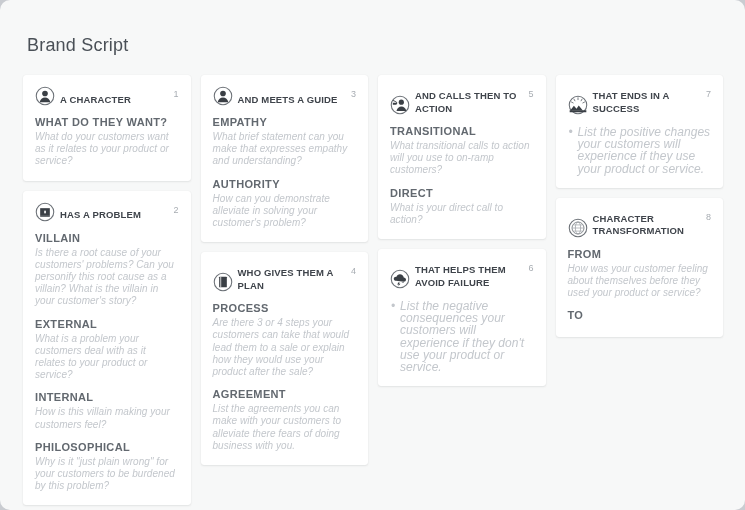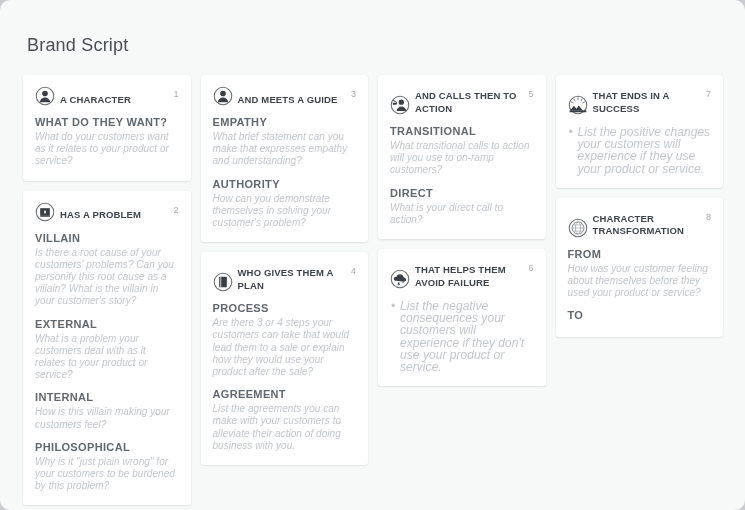--- a/index.html
+++ b/index.html
@@ -202,40 +202,40 @@
               </svg></span>
             <div class="card-title">AND MEETS A GUIDE</div>
             <div class="card-num">3</div>
           </div>
           <div class="field">
             <div class="field-label">EMPATHY</div>
             <div class="field-hint">What brief statement can you make that expresses empathy and understanding?</div>
           </div>
           <div class="field">
             <div class="field-label">AUTHORITY</div>
-            <div class="field-hint">How can you demonstrate themselves in solving your customer's problem?</div>
+            <div class="field-hint">How can you demonstrate alleviate in solving your customer's problem?</div>
           </div>
         </div>
         <div class="card">
           <div class="card-head">
             <span class="card-icon"><svg viewBox="0 0 24 24" width="20" height="20" xmlns="http://www.w3.org/2000/svg">
                 <circle cx="12" cy="12" r="10.5" fill="none" stroke="#6d7278" stroke-width="1.3"></circle>
                 <rect x="7.4" y="5.6" width="9.2" height="12.8" rx="0.8" fill="#3a3f45"></rect>
                 <rect x="8.9" y="5.6" width="0.9" height="12.8" fill="#ffffff"></rect>
               </svg></span>
             <div class="card-title">WHO GIVES THEM A PLAN</div>
             <div class="card-num">4</div>
           </div>
           <div class="field">
             <div class="field-label">PROCESS</div>
             <div class="field-hint">Are there 3 or 4 steps your customers can take that would lead them to a sale or explain how they would use your product after the sale?</div>
           </div>
           <div class="field">
             <div class="field-label">AGREEMENT</div>
-            <div class="field-hint">List the agreements you can make with your customers to alleviate their action of doing business with you.</div>
+            <div class="field-hint">List the agreements you can make with your customers to alleviate there fears of doing business with you.</div>
           </div>
         </div>
       </div>
       <div class="column">
         <div class="card">
           <div class="card-head">
             <span class="card-icon"><svg viewBox="0 0 24 24" width="20" height="20" xmlns="http://www.w3.org/2000/svg">
                 <circle cx="12" cy="12" r="10.5" fill="none" stroke="#6d7278" stroke-width="1.3"></circle>
                 <circle cx="13.6" cy="8.6" r="3.1" fill="#3a3f45"></circle>
                 <path d="M7.8 19.2c0.7-3.3 3.1-5.3 5.9-5.3s5.2 2 5.9 5.3z" fill="#3a3f45"></path>

